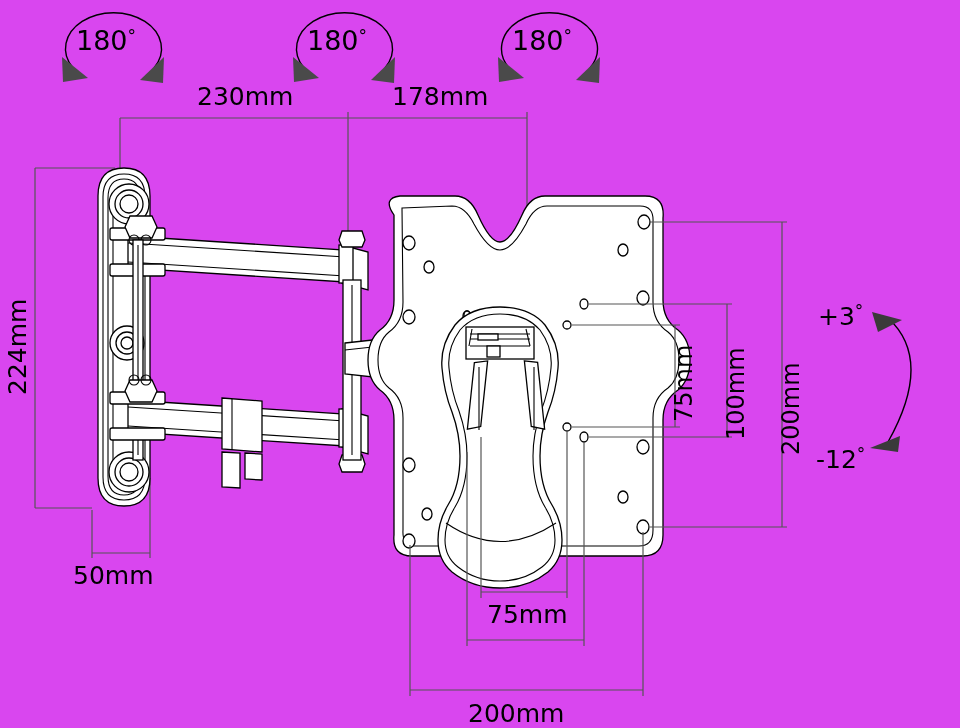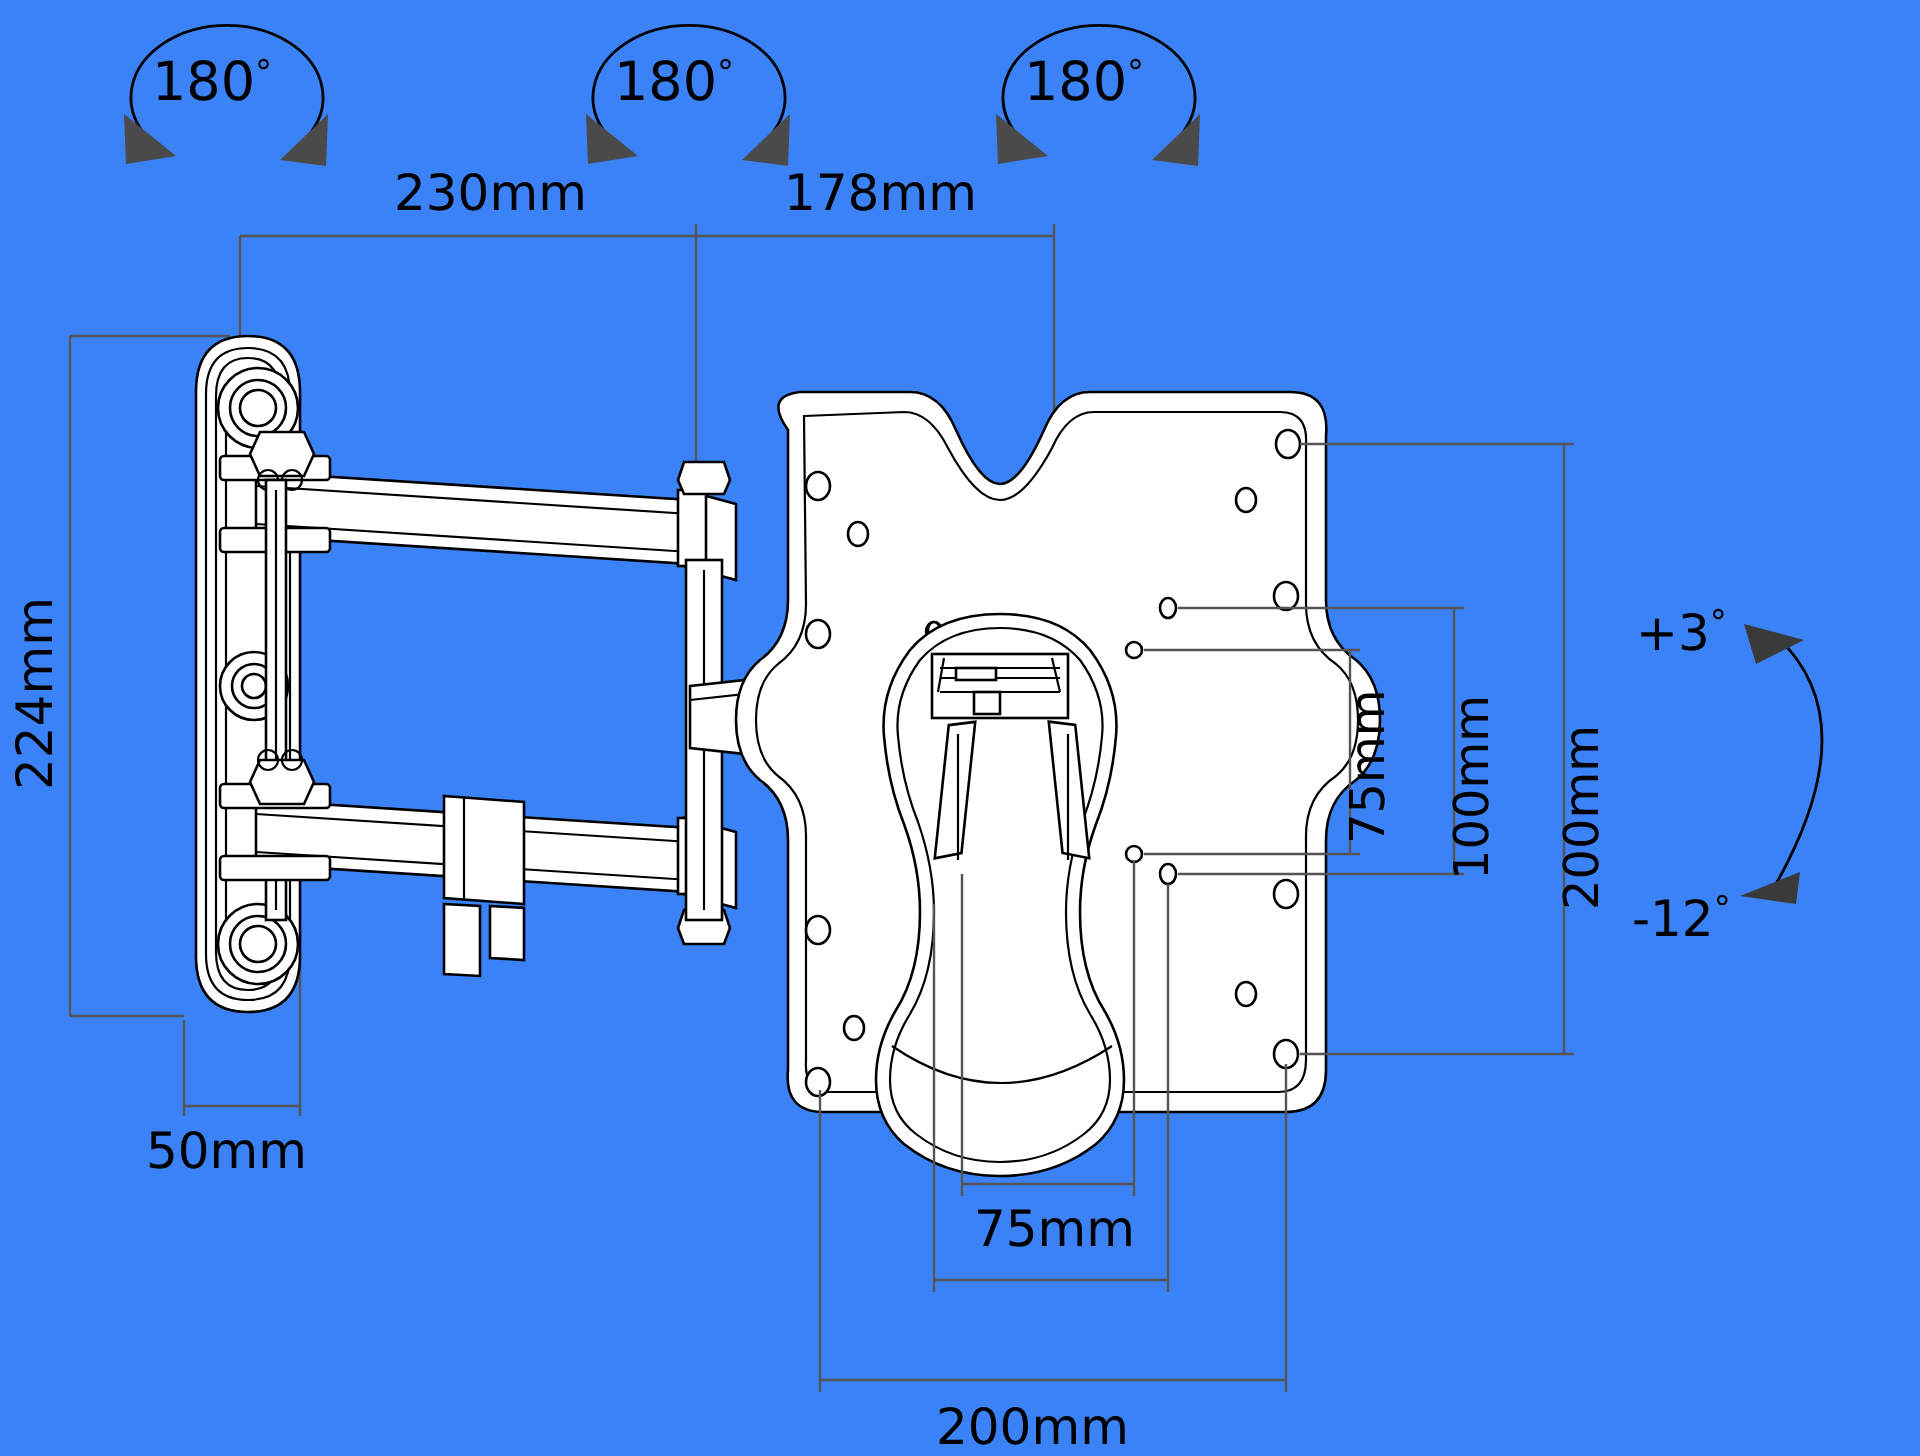--- a/index.html
+++ b/index.html
@@ -1,18 +1,18 @@
 <!DOCTYPE html>
 <html><head>
 <meta charset="utf-8">
 <style>
   html,body{margin:0;padding:0;background:#fff;}
   body{width:960px;height:728px;overflow:hidden;
        font-family:"DejaVu Sans","Liberation Sans",sans-serif;color:#000;}
-  #stage{position:relative;width:960px;height:728px;background:#3b82f6;}
+  #stage{position:relative;width:960px;height:728px;background:#d946ef;}
   svg{display:block;}
   .dimtxt{font-family:"DejaVu Sans","Liberation Sans",sans-serif;
           font-size:25px;fill:#000;}
   .dimtxt-sm{font-family:"DejaVu Sans","Liberation Sans",sans-serif;
           font-size:24px;fill:#000;}
   .rottxt{font-family:"DejaVu Sans","Liberation Sans",sans-serif;
           font-size:27px;fill:#000;}
   .degsym{font-size:17px;}
   .dl{stroke:#555;stroke-width:1.2;fill:none;}
   .ol-t{stroke:#000;stroke-width:1.1;fill:none;}

